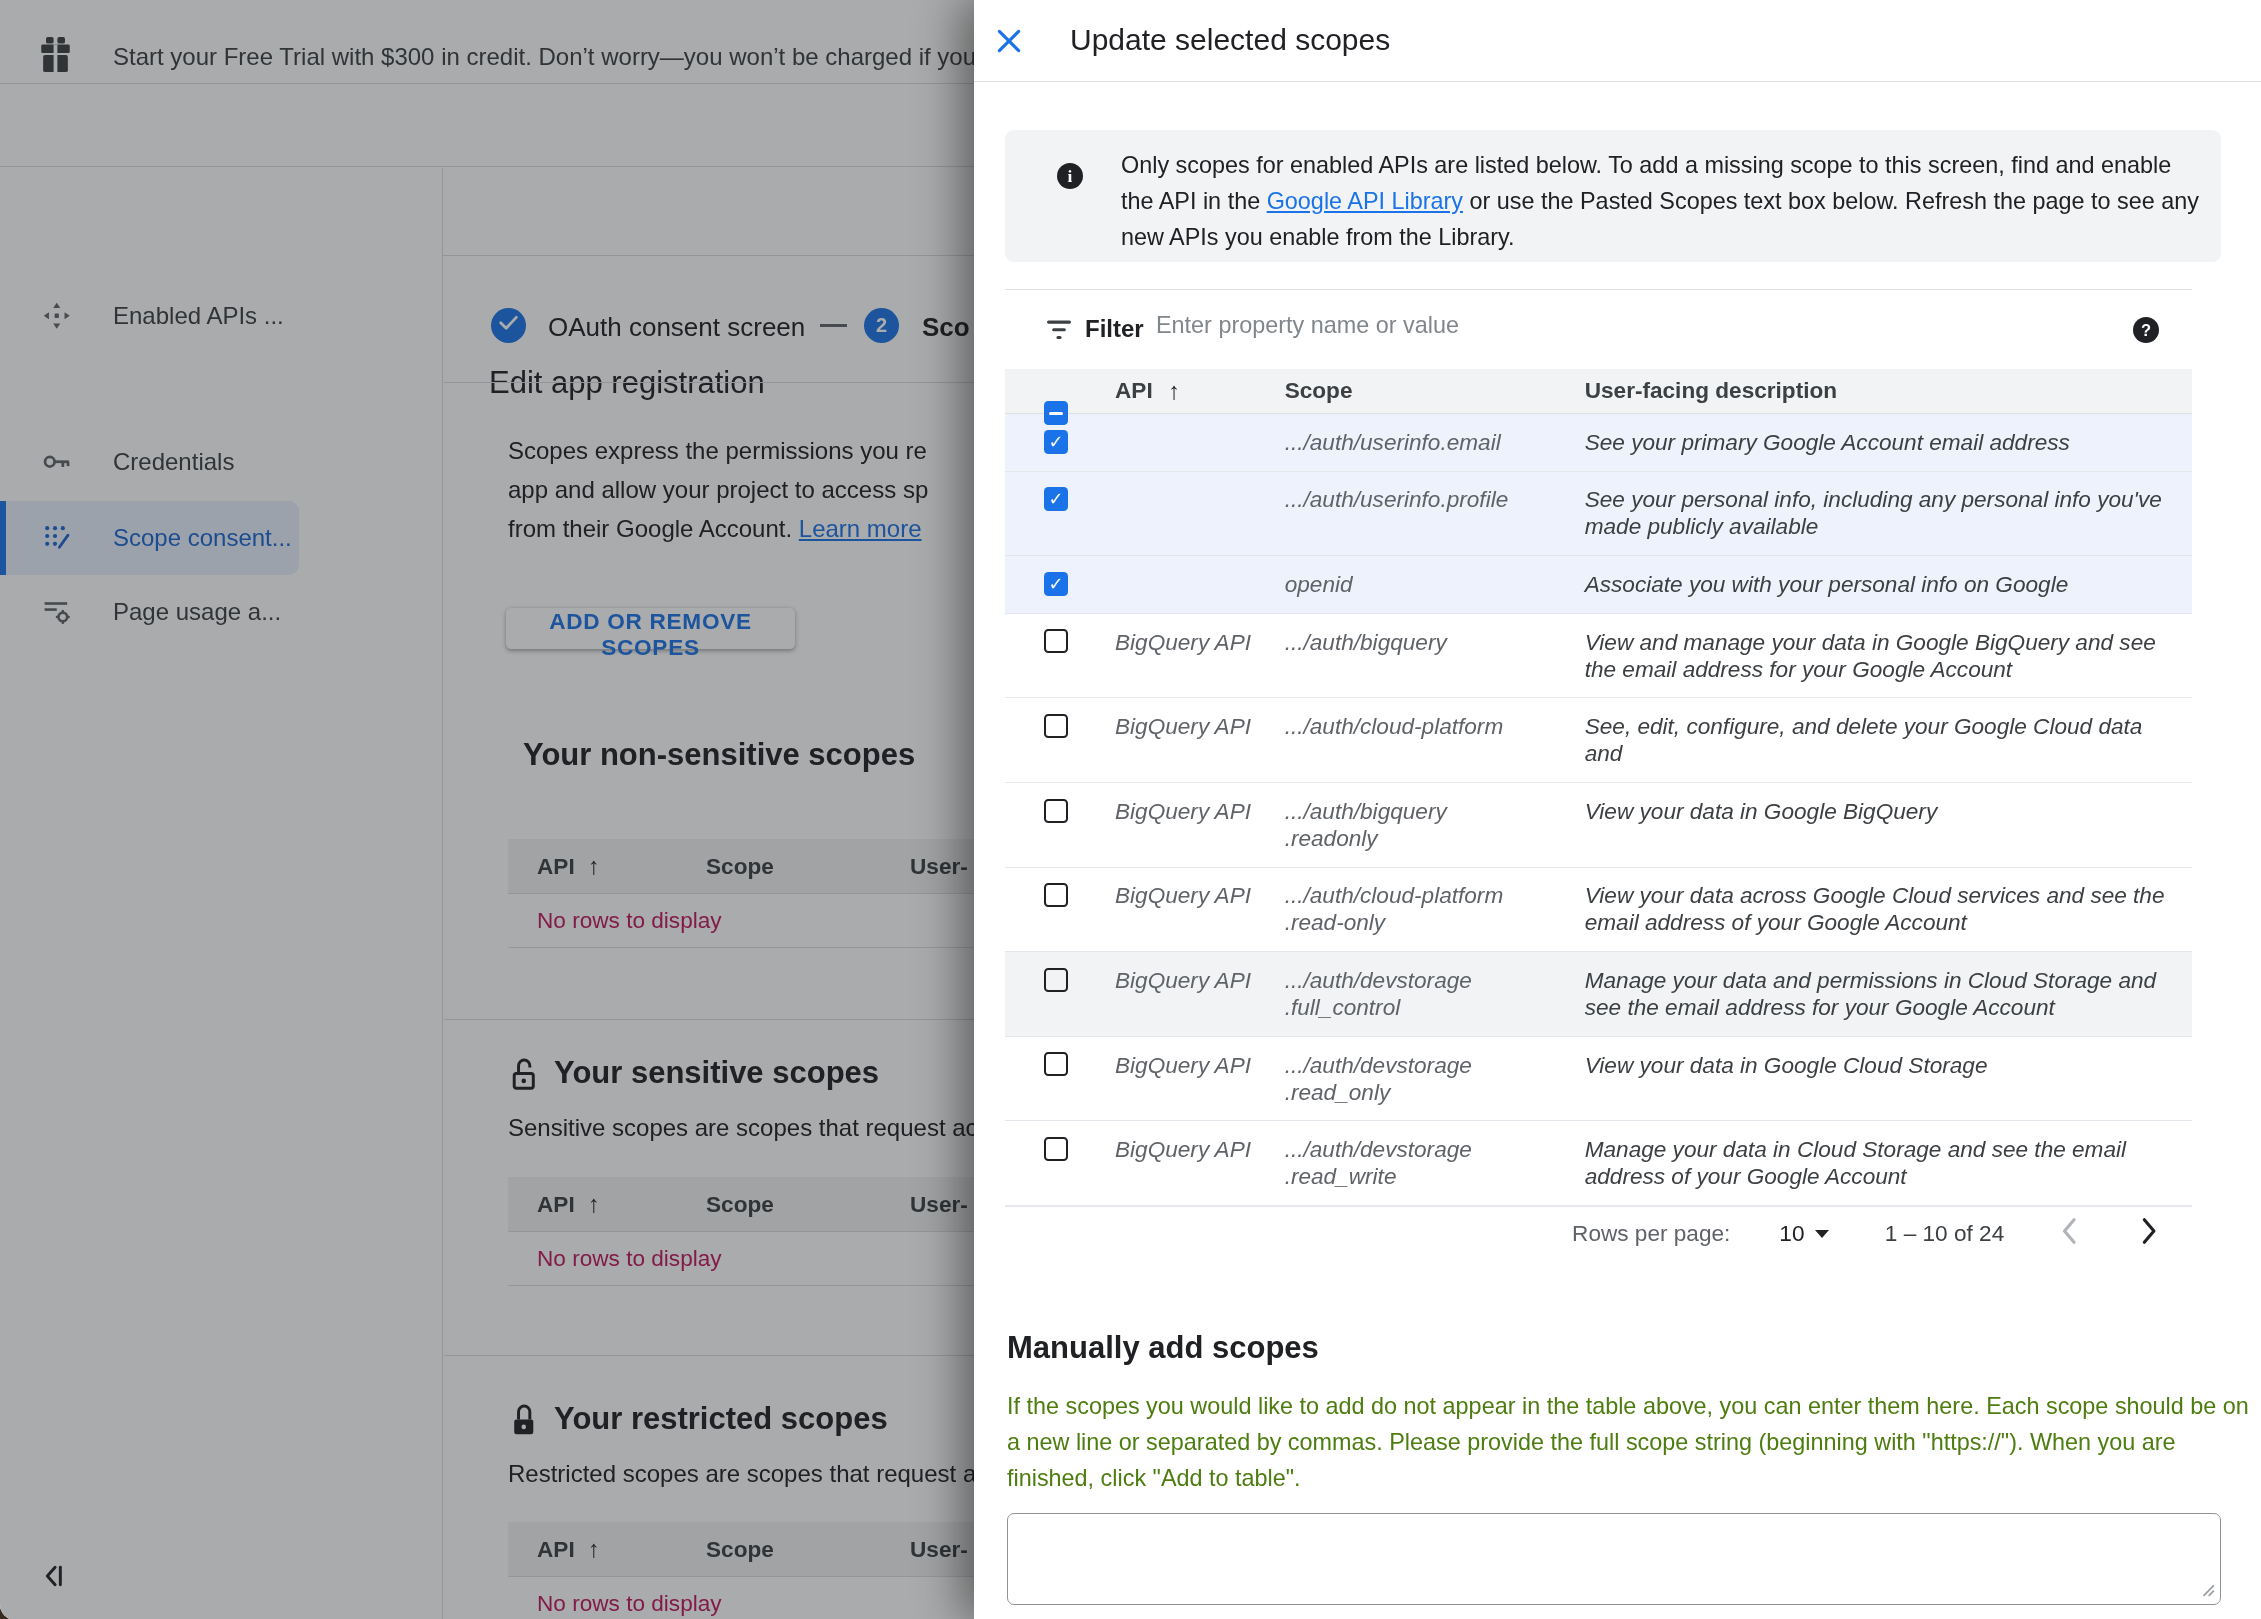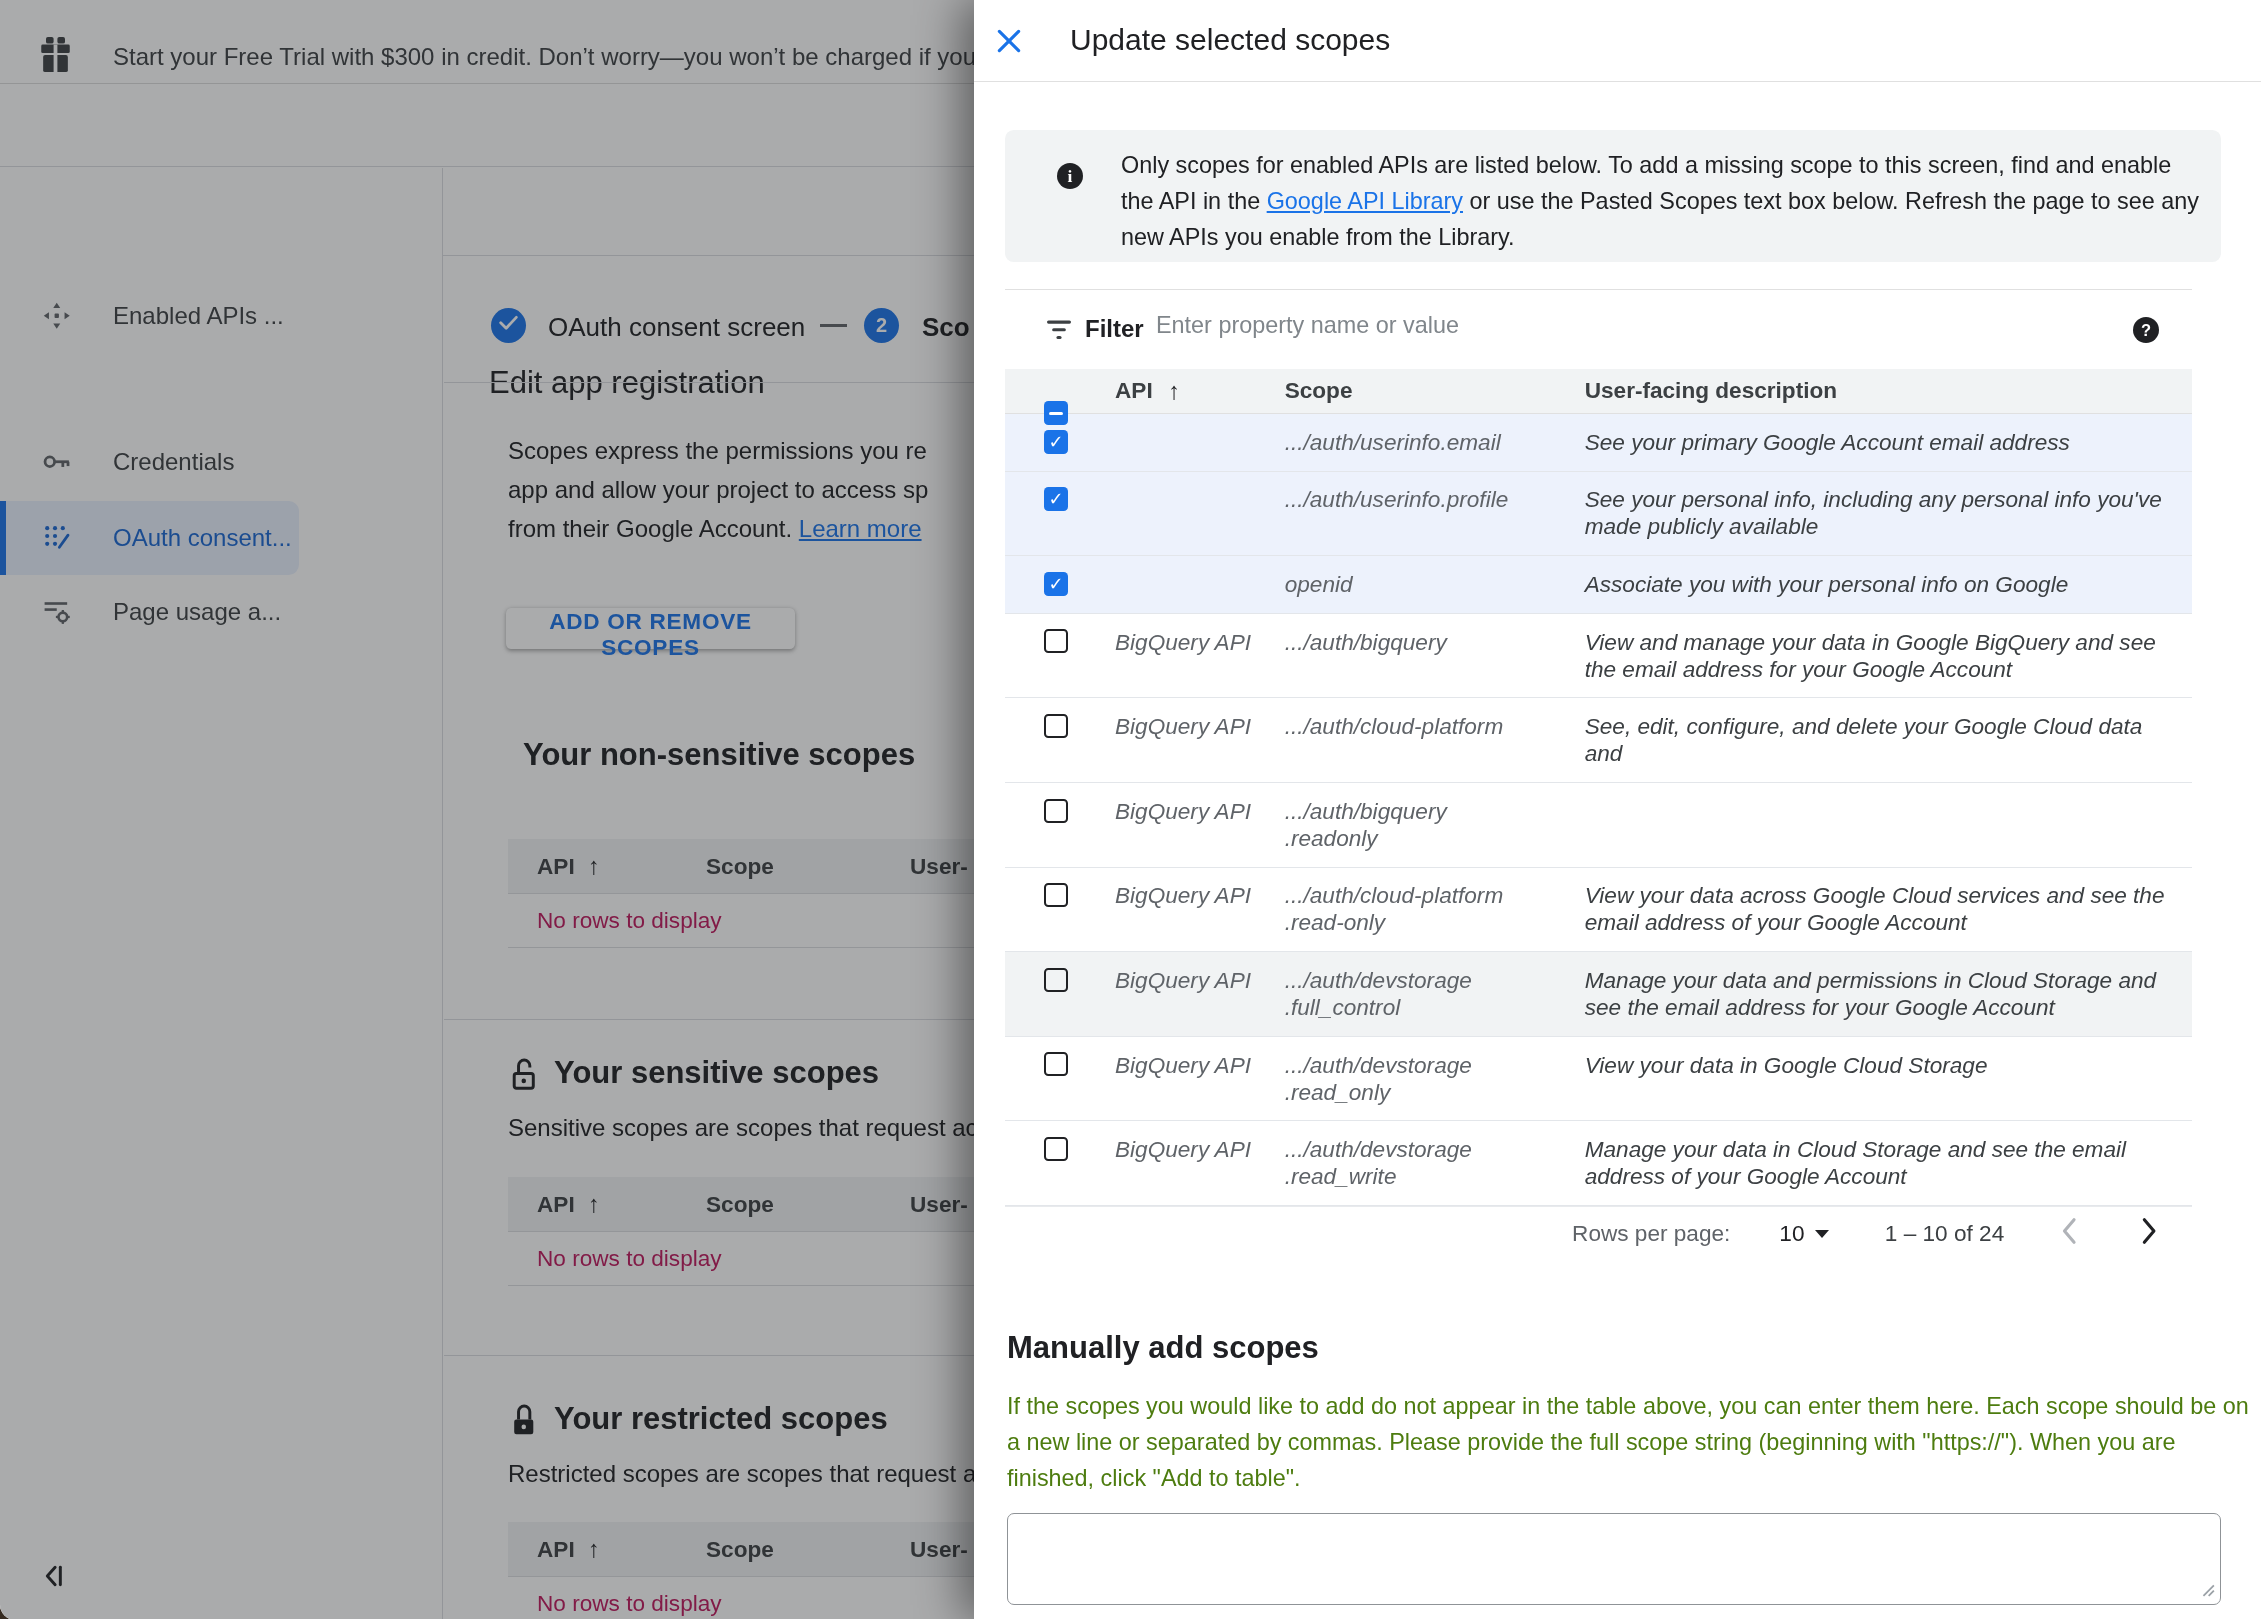--- a/index.html
+++ b/index.html
@@ -207,21 +207,21 @@
                 <circle cx="15" cy="6" r="2.4"></circle>
                 <circle cx="24" cy="6" r="2.4"></circle>
               <circle cx="6" cy="15" r="2.4"></circle>
                 <circle cx="15" cy="15" r="2.4"></circle>
               <circle cx="6" cy="24" r="2.4"></circle>
                 <circle cx="15" cy="24" r="2.4"></circle>
             </g>
             <line x1="20" y1="28" x2="30" y2="14" stroke="#1967d2" stroke-width="3.2" stroke-linecap="round"></line>
           </svg>
         </span>
-        <span class="nlabel">OAuth consent...</span>
+        <span class="nlabel">Scope consent...</span>
       </div>
       <div class="nav-item" style="top:407px">
         <span class="nic">
           <svg width="29.5" height="29.5" viewBox="0 0 34 34" fill="#5f6368">
             <rect x="3" y="6" width="26" height="3"></rect>
               <rect x="3" y="13" width="14" height="3"></rect>
             <circle cx="24" cy="23" r="5" fill="none" stroke="#5f6368" stroke-width="3"></circle>
             <rect x="22.7" y="15" width="2.6" height="3"></rect>
               <rect x="22.7" y="28" width="2.6" height="3"></rect>
             <rect x="16" y="21.7" width="3" height="2.6"></rect>
@@ -436,20 +436,24 @@
       </div>
       <div class="prow">
         <span class="cbcell">
             <span class="cb unchecked"></span>
           </span>
         <span class="cell c-api">BigQuery API</span>
         <span class="cell c-scope">
             <span>.../auth/bigquery</span>
             <span>.readonly</span>
           </span>
+        <span class="cell c-desc">
+            <span>View your data in Google BigQuery</span>
+            <span></span>
+          </span>
       </div>
       <div class="prow">
         <span class="cbcell">
             <span class="cb unchecked"></span>
           </span>
         <span class="cell c-api">BigQuery API</span>
         <span class="cell c-scope">
             <span>.../auth/cloud-platform</span>
             <span>.read-only</span>
           </span>

